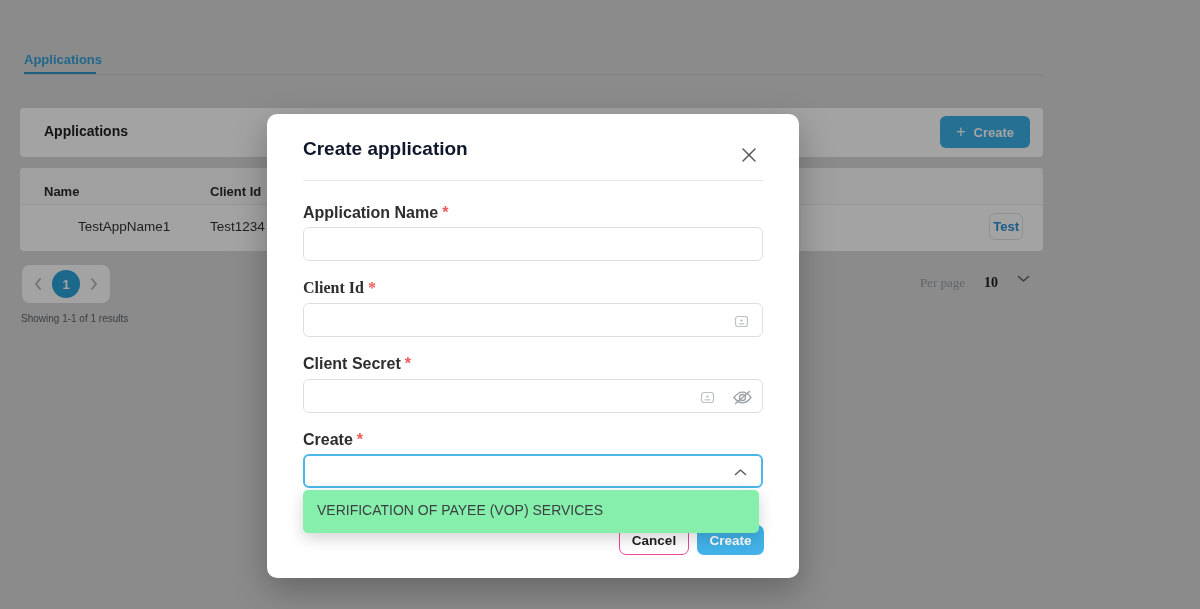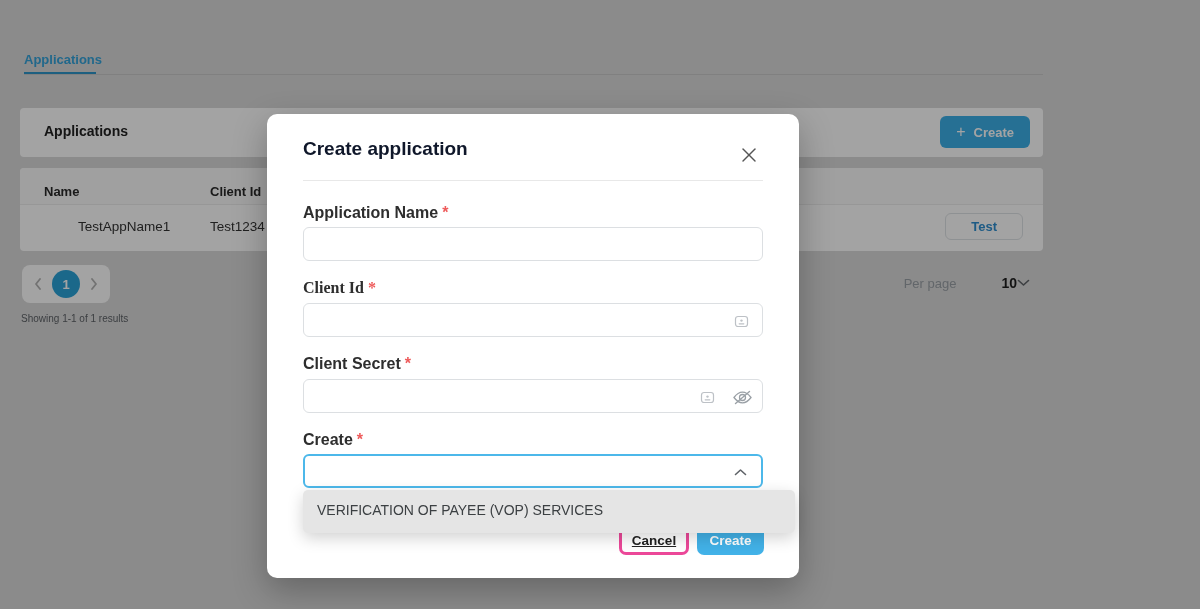--- a/index.html
+++ b/index.html
@@ -20,30 +20,30 @@
 
   .table-card{position:absolute;left:20px;top:168px;width:1023px;height:83px;background:#ffffff;border-radius:4px;}
   .thead{position:absolute;left:0;top:0;width:100%;height:36px;background:#fafafa;border-bottom:1px solid #ececec;border-radius:4px 4px 0 0;}
   .th{position:absolute;top:10px;font-size:13px;font-weight:700;color:#2a2a2a;margin-top:6px;}
   .th-name{left:24px;}
   .th-client{left:190px;}
   .trow{position:absolute;left:0;top:36px;width:100%;height:47px;}
   .td{position:absolute;top:15px;font-size:13.5px;color:#333;}
   .td-name{left:16px;margin-left:42px;}
   .td-client{left:190px;}
-  .btn-test{position:absolute;right:20px;top:9px;height:27px;padding:0 25px;background:#ffffff;border:1px solid #dfe3e6;border-radius:6px;color:#2f8fd0;font-size:13px;font-weight:700;cursor:pointer;}
+  .btn-test{position:absolute;right:20px;top:9px;height:27px;padding:0 3px;background:#ffffff;border:1px solid #dfe3e6;border-radius:6px;color:#2f8fd0;font-size:13px;font-weight:700;cursor:pointer;}
 
   .pager{position:absolute;left:22px;top:265px;width:88px;height:38px;background:#ffffff;border-radius:8px;display:flex;align-items:center;justify-content:center;gap:6px;}
   .pager-chev{width:16px;height:16px;display:flex;align-items:center;justify-content:center;cursor:pointer;}
   .page-circle{width:28px;height:28px;border-radius:50%;background:#2ba3d8;color:#fff;font-size:13px;font-weight:700;display:flex;align-items:center;justify-content:center;cursor:pointer;}
   .showing{position:absolute;left:21px;top:313px;font-size:10px;color:#5f6368;}
 
-  .perpage{position:absolute;right:170px;top:275px;display:flex;align-items:center;gap:0;}
+  .perpage{position:absolute;right:170px;top:275px;display:flex;align-items:flex-start;gap:19px;font-family:Liberation Serif, serif;}
   .perpage-label{font-size:13px;color:#9aa0a6;}
-  .perpage-value{font-size:14px;font-weight:700;color:#1f1f1f;cursor:pointer;margin-left:45px;}
+  .perpage-value{font-size:14px;font-weight:700;color:#1f1f1f;cursor:pointer;}
   .perpage-chev{display:flex;align-items:center;cursor:pointer;}
 
   
   .overlay{position:absolute;inset:0;background:rgba(0,0,0,0.36);z-index:5;}
 
   
   .modal{position:absolute;left:267px;top:114px;width:532px;height:464px;background:#ffffff;border-radius:10px;box-shadow:0 12px 34px rgba(0,0,0,0.28);z-index:10;}
   .modal-title{position:absolute;left:36px;top:24px;font-size:19px;font-weight:700;color:#0f172a;}
   .modal-close{position:absolute;right:40px;top:31px;width:20px;height:20px;display:flex;align-items:center;justify-content:center;cursor:pointer;background:none;border:none;padding:0;}
   .modal-rule{position:absolute;left:36px;top:66px;width:460px;height:1px;background:#e8e8e8;}
@@ -56,25 +56,25 @@
   .inp-1{top:113px;} .inp-2{top:189px;} .inp-3{top:265px;}
 
   .inp-icon{position:absolute;display:flex;align-items:center;justify-content:center;cursor:pointer;}
   .gen-2{left:466px;top:199px;width:16px;height:16px;}
   .gen-3{left:432px;top:275px;width:16px;height:16px;}
   .eye-3{left:464px;top:274px;width:22px;height:18px;}
 
   .select{position:absolute;left:36px;top:340px;width:460px;height:34px;border:2px solid #4cb8ea;border-radius:6px;background:#fff;box-sizing:border-box;cursor:pointer;}
   .select-chev{position:absolute;right:14px;top:12px;display:flex;}
 
-  .dropdown{position:absolute;left:36px;top:376px;width:492px;height:43px;background:#e5e5e5;border-radius:5px;box-shadow:0 5px 16px rgba(0,0,0,0.18);z-index:3;}
+  .dropdown{position:absolute;left:36px;top:376px;width:456px;height:43px;background:#86efac;border-radius:5px;box-shadow:0 5px 16px rgba(0,0,0,0.18);z-index:3;}
   .dropdown-option{position:absolute;left:14px;top:12px;font-size:14px;color:#3c4043;cursor:pointer;white-space:nowrap;}
 
   .modal-footer-btn{position:absolute;height:30px;border-radius:7px;font-size:13.5px;font-weight:700;cursor:pointer;z-index:1;box-sizing:border-box;}
-  .btn-cancel{left:352px;top:411px;width:70px;background:#ffffff;border:3px solid #ec4899;color:#222;text-decoration:underline;}
+  .btn-cancel{left:352px;top:411px;width:70px;background:#ffffff;border:1px solid #ec4899;color:#222;}
   .btn-create-modal{left:430px;top:411px;width:67px;background:#42b2e8;border:none;color:#ffffff;}
 </style>
 </head>
 <body>
 
 <div class="stage">
 
   <div class="page">
 
 

